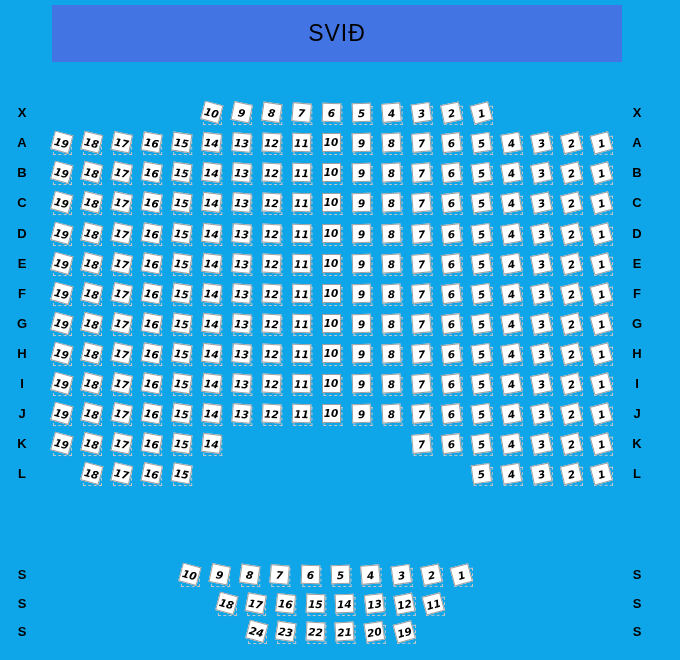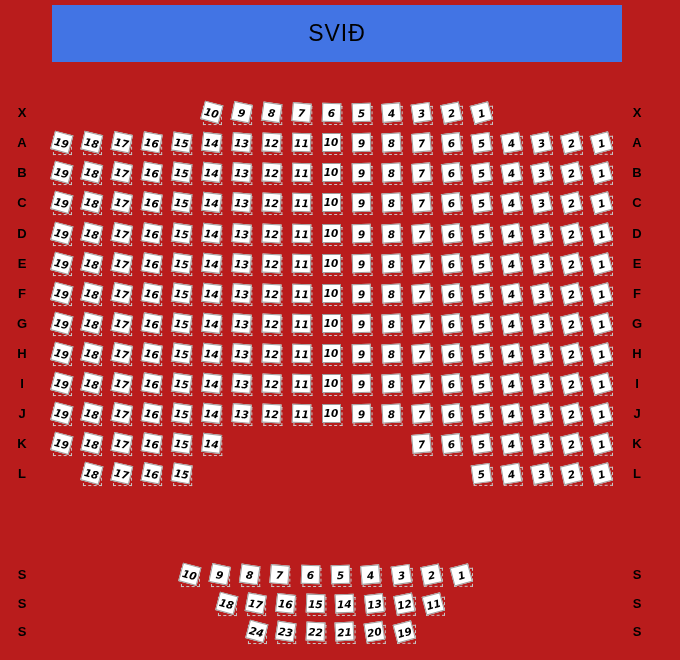--- a/index.html
+++ b/index.html
@@ -1,20 +1,20 @@
 <!DOCTYPE html>
 <html><head>
 <meta charset="utf-8">
 <style>
   html, body { margin: 0; padding: 0; background: #ffffff; }
   #map {
     position: relative;
     width: 680px;
     height: 660px;
-    background: #b91c1c;
+    background: #0ea5e9;
     font-family: "Liberation Sans", sans-serif;
     overflow: hidden;
   }
   .stage {
     position: absolute;
     left: 52px;
     top: 5px;
     width: 570px;
     height: 57px;
     display: flex;

